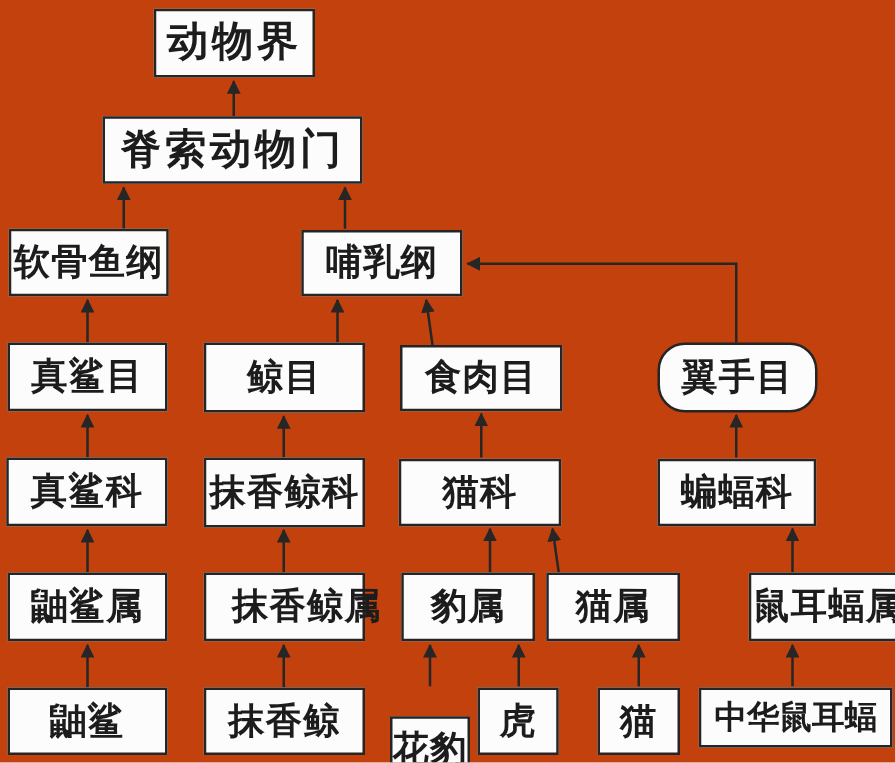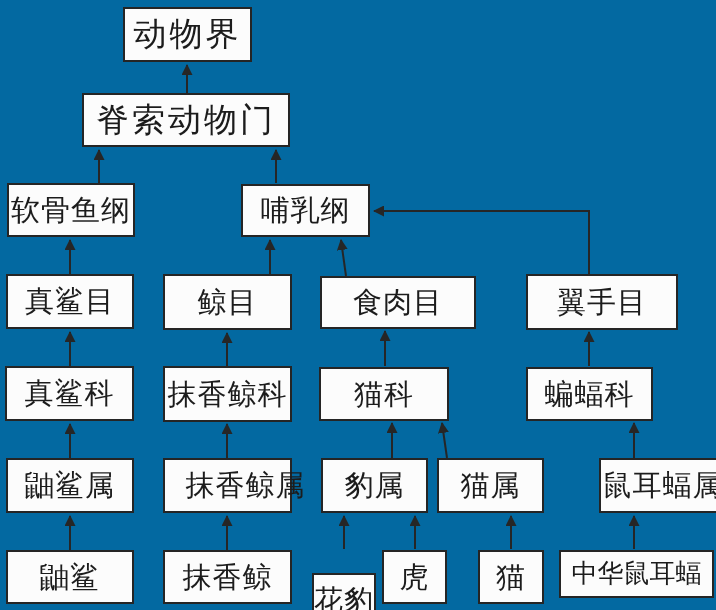--- a/index.html
+++ b/index.html
@@ -4,23 +4,24 @@
 <style>
   html, body {
     margin: 0;
     padding: 0;
     background: #ffffff;
   }
   #canvas {
     position: relative;
     width: 716px;
     height: 610px;
-    background: #0369a1;
+    background: #c2410c;
     font-family: "Liberation Serif", "DejaVu Serif", serif;
     overflow: hidden;
+    font-weight: bold;
   }
   #edge-layer {
     position: absolute;
     left: 0; top: 0;
     width: 716px; height: 610px;
   }
   .node {
     position: absolute;
     box-sizing: border-box;
     border: 2px solid #252525;
@@ -84,22 +85,22 @@
   </svg>
 
   <div class="node lg" style="left:123px; top:7px;   width:129px; height:55px;">动物界</div>
   <div class="node lg" style="left:82px;  top:93px;  width:208px; height:54px;">脊索动物门</div>
 
   <div class="node" style="left:7px;   top:183px; width:128px; height:54px;">软骨鱼纲</div>
   <div class="node" style="left:241px; top:184px; width:129px; height:53px;">哺乳纲</div>
 
   <div class="node" style="left:6px;   top:274px; width:128px; height:55px;">真鲨目</div>
   <div class="node" style="left:163px; top:274px; width:129px; height:56px;">鲸目</div>
-  <div class="node" style="left:320px; top:276px; width:156px; height:53px;">食肉目</div>
-  <div class="node" style="left:526px; top:274px; width:152px; height:56px;">翼手目</div>
+  <div class="node" style="left:320px; top:276px; width:130px; height:53px;">食肉目</div>
+  <div class="node" style="left:526px; top:274px; width:128px; height:56px;border-radius:22px;">翼手目</div>
 
   <div class="node" style="left:5px;   top:366px; width:129px; height:55px;">真鲨科</div>
   <div class="node" style="left:163px; top:366px; width:129px; height:56px;">抹香鲸科</div>
   <div class="node" style="left:319px; top:367px; width:130px; height:54px;">猫科</div>
   <div class="node" style="left:526px; top:367px; width:127px; height:54px;">蝙蝠科</div>
 
   <div class="node" style="left:6px;   top:458px; width:128px; height:55px;">鼬鲨属</div>
   <div class="node" style="left:163px; top:458px; width:129px; height:55px;padding-left:36px;">抹香鲸属</div>
   <div class="node" style="left:321px; top:458px; width:107px; height:55px;">豹属</div>
   <div class="node" style="left:437px; top:458px; width:107px; height:55px;">猫属</div>

